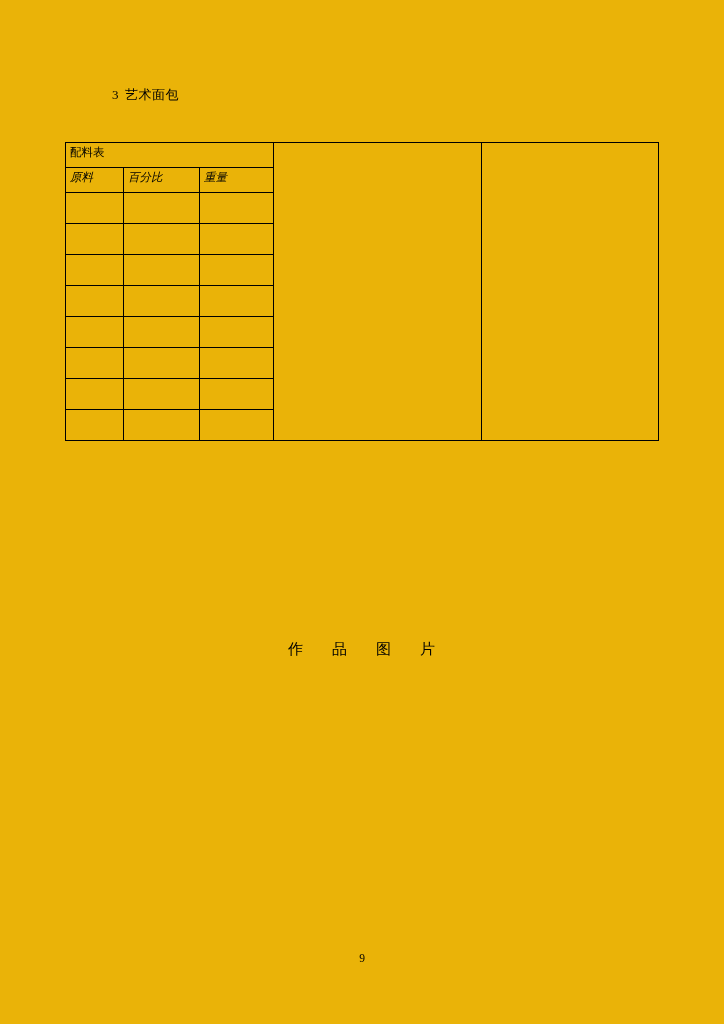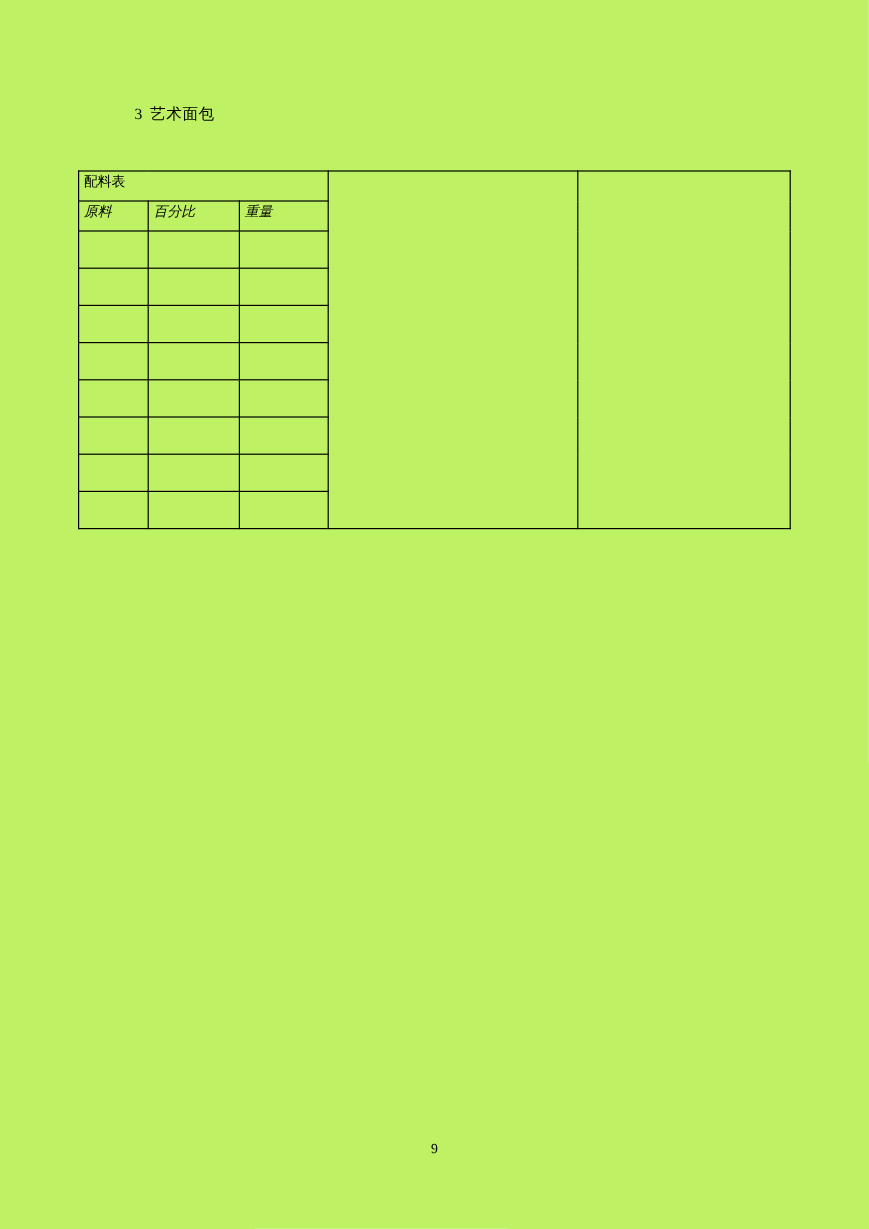--- a/index.html
+++ b/index.html
@@ -11,21 +11,21 @@
     width: 724px;
     height: 1024px;
     position: relative;
     font-family: "Liberation Serif", "DejaVu Serif", serif;
     color: #000000;
     overflow: hidden;
   }
   .page {
     position: absolute;
     inset: 0;
-    background: #bef264;
+    background: #eab308;
   }
   .doc-title {
     position: absolute;
     left: 112px;
     top: 86px;
     font-size: 13px;
     letter-spacing: 0.5px;
     white-space: nowrap;
   }
   .doc-title .num {
@@ -153,16 +153,19 @@
         <td class="blank"></td>
       </tr>
       <tr>
         <td class="blank"></td>
         <td class="blank"></td>
         <td class="blank"></td>
       </tr>
     </tbody>
   </table>
 
+  <div class="artwork-caption">
+    <span class="ch">作</span><span class="ch">品</span><span class="ch">图</span><span class="ch">片</span>
+  </div>
 
   <div class="page-number">9</div>
 
 </div>
 
 </body></html>

